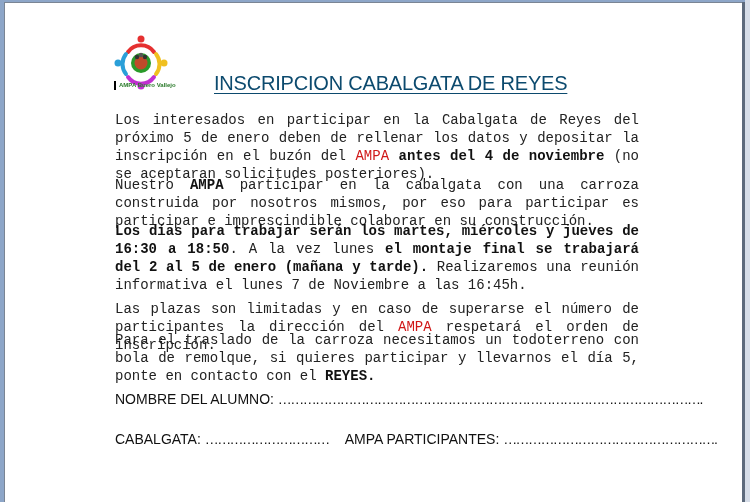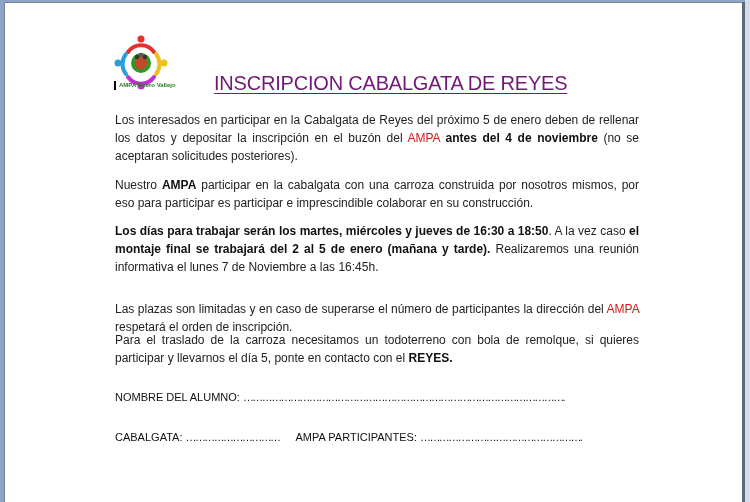--- a/index.html
+++ b/index.html
@@ -26,32 +26,32 @@
   .logo {
     position: absolute; left: 114px; top: 34px; width: 54px; height: 56px;
   }
   .logo-caption {
     position: absolute; left: 114px; top: 81px; font-size: 6px; font-weight: bold;
     color: #2a7a2a; white-space: nowrap; padding-left: 3px;
     border-left: 2px solid #000;
     line-height: 9px;
   }
   .title {
-    position: absolute; left: 214px; top: 72px; font-size: 20px; color: #701a75;
+    position: absolute; left: 214px; top: 72px; font-size: 20px; color: #0c4a6e;
     text-decoration: underline; text-decoration-thickness: 1px;
     text-underline-offset: 3px; white-space: nowrap; letter-spacing: -0.2px;
   }
   .para {
-    position: absolute; left: 115px; width: 524px; font-size: 12px; line-height: 18px;
-    color: #222; text-align: justify;
+    position: absolute; left: 115px; width: 524px; font-size: 14px; line-height: 18px;
+    color: #222; text-align: justify; font-family: Liberation Mono, monospace;
   }
   .para b { font-weight: bold; color: #111; }
   .red { color: #d01818; }
   .field-line {
-    position: absolute; left: 115px; font-size: 11px; color: #111; white-space: nowrap;
+    position: absolute; left: 115px; font-size: 14px; color: #111; white-space: nowrap;
   }
 </style>
 </head>
 <body>
 
 <div class="page"></div>
 <div class="right-strip"></div>
 <div class="right-edge"></div>
 
 <svg class="logo" viewBox="0 0 54 56">
@@ -75,21 +75,21 @@
 
 <div class="para" style="top:111px;">
   <span>Los interesados en participar en la Cabalgata de Reyes del próximo 5 de enero deben de rellenar los datos y depositar la inscripción en el buzón del </span><span class="red">AMPA</span><span> </span><b>antes del 4 de noviembre</b><span> (no se aceptaran solicitudes posteriores).</span>
 </div>
 
 <div class="para" style="top:176px;">
   <span>Nuestro </span><b class="red">AMPA</b><span> participar en la cabalgata con una carroza construida por nosotros mismos, por eso para participar es participar e imprescindible colaborar en su construcción.</span>
 </div>
 
 <div class="para" style="top:222px;">
-  <b>Los días para trabajar serán los  martes, miércoles y jueves de 16:30 a 18:50</b><span>. A la vez caso </span><b>el montaje final se trabajará del 2 al 5 de enero (mañana y tarde).</b><span> Realizaremos una reunión informativa el lunes 7 de Noviembre a las 16:45h.</span>
+  <b>Los días para trabajar serán los  martes, miércoles y jueves de 16:30 a 18:50</b><span>. A la vez lunes </span><b>el montaje final se trabajará del 2 al 5 de enero (mañana y tarde).</b><span> Realizaremos una reunión informativa el lunes 7 de Noviembre a las 16:45h.</span>
 </div>
 
 <div class="para" style="top:300px;">
   <span>Las plazas son limitadas y en caso de superarse el número de participantes la dirección del </span><span class="red">AMPA</span><span> respetará el orden de inscripción.</span>
 </div>
 
 <div class="para" style="top:331px;">
   <span>Para el traslado de la carroza necesitamos un todoterreno con bola de remolque, si quieres participar y llevarnos el día 5,  ponte en contacto con el </span><b class="red">REYES.</b>
 </div>
 

